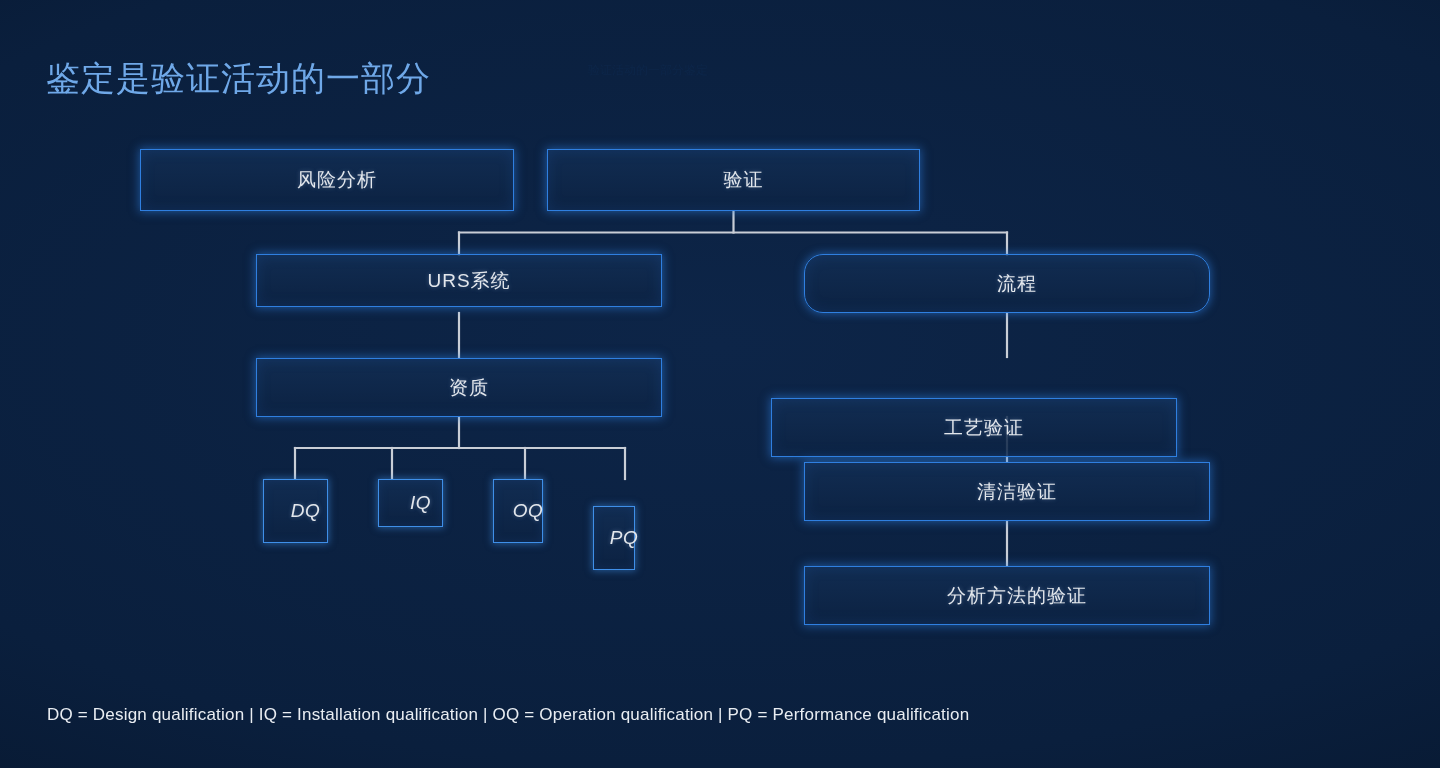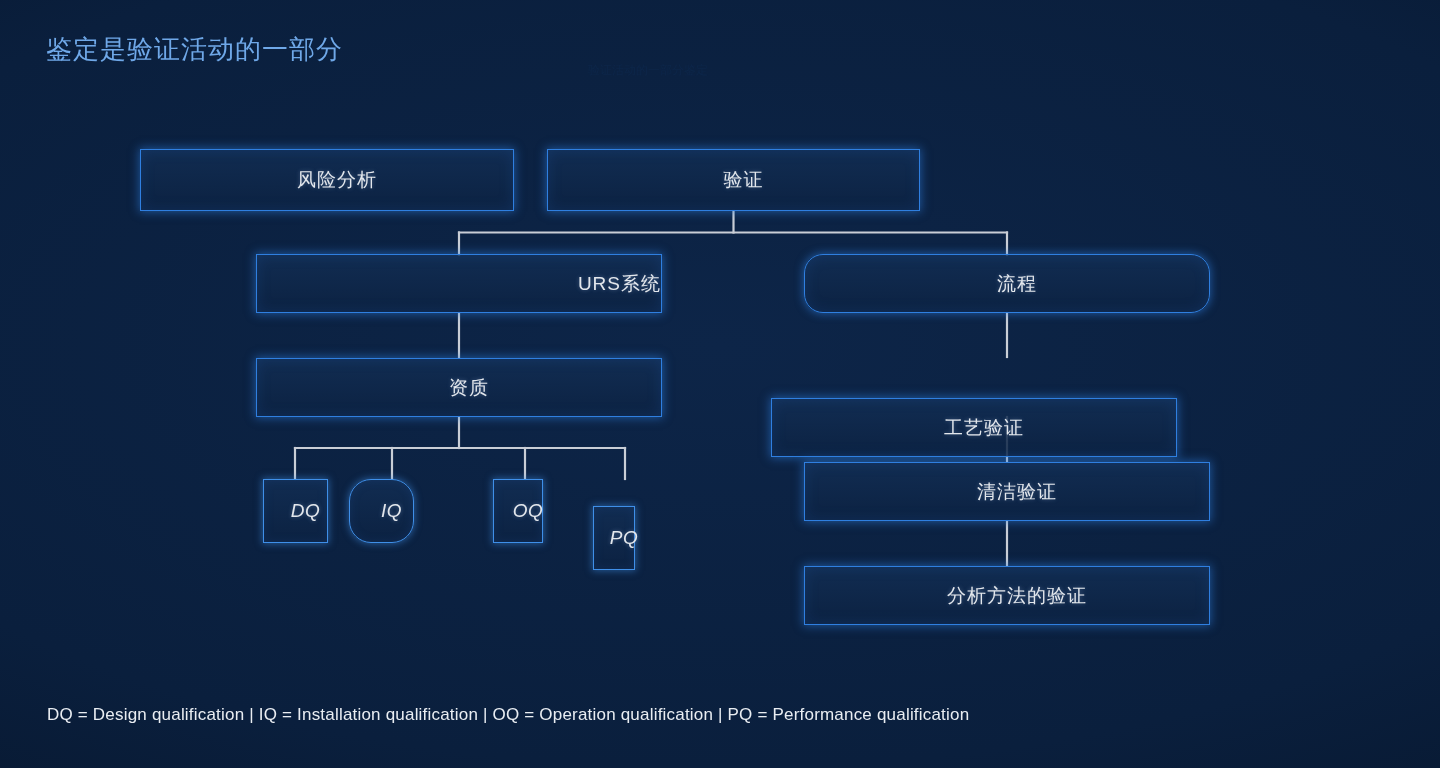--- a/index.html
+++ b/index.html
@@ -15,22 +15,22 @@
     width: 1440px;
     height: 768px;
     background: radial-gradient(ellipse 120% 100% at 50% 45%, #0d2548 0%, #0a1f3d 55%, #051225 100%);
     overflow: hidden;
   }
 
   
   #title {
     position: absolute;
     left: 46px;
-    top: 32px;
-    font-size: 26px;
+    top: 56px;
+    font-size: 34px;
     letter-spacing: 1px;
     color: #6fa8e8;
     white-space: nowrap;
     font-family: Liberation Serif, serif;
   }
 
   
   #ghost-line {
     position: absolute;
     left: 588px;
@@ -126,21 +126,21 @@
   </svg>
 
   <div class="node" style="left:140px; top:149px; width:374px; height:62px;">
     <span>风险分析</span>
   </div>
 
   <div class="node" style="left:547px; top:149px; width:373px; height:62px;text-align:center;">
     <span>验证</span>
   </div>
 
-  <div class="node" style="left:256px; top:254px; width:406px; height:59px;justify-content:flex-end;">
+  <div class="node" style="left:256px; top:254px; width:406px; height:53px;">
     <span>URS系统</span>
   </div>
 
   <div class="node" style="left:804px; top:254px; width:406px; height:59px;border-radius:19px;">
     <span>流程</span>
   </div>
 
   <div class="node" style="left:256px; top:358px; width:406px; height:59px;">
     <span>资质</span>
   </div>
@@ -154,21 +154,21 @@
   </div>
 
   <div class="node" style="left:804px; top:566px; width:406px; height:59px;">
     <span>分析方法的验证</span>
   </div>
 
   <div class="node small" style="left:263px; top:479px; width:65px; height:64px;">
     <span>DQ</span>
   </div>
 
-  <div class="node small" style="left:349px; top:479px; width:65px; height:64px;border-radius:22px;">
+  <div class="node small" style="left:378px; top:479px; width:65px; height:48px;">
     <span>IQ</span>
   </div>
 
   <div class="node small" style="left:493px; top:479px; width:50px; height:64px;">
     <span>OQ</span>
   </div>
 
   <div class="node small" style="left:593px; top:468px; width:42px; height:64px;margin-top:38px;">
     <span>PQ</span>
   </div>

